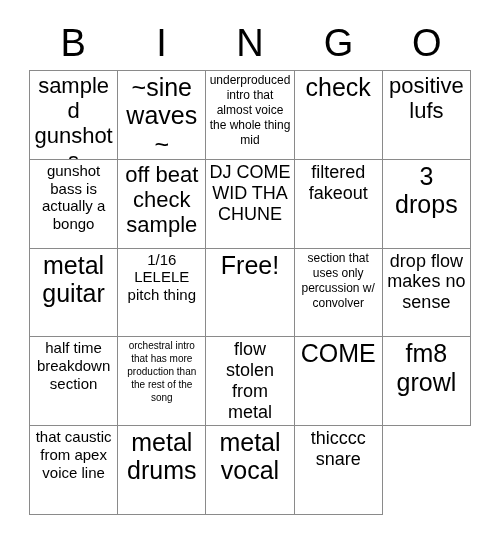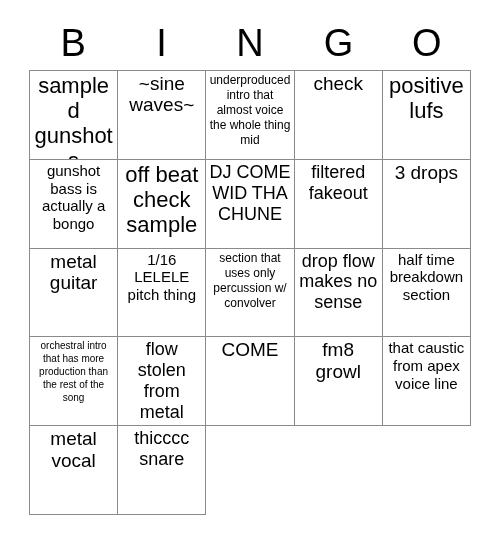--- a/index.html
+++ b/index.html
@@ -80,21 +80,21 @@
     width: 100%;
     text-align: center;
     line-height: 1.16;
     word-wrap: break-word;
     overflow-wrap: break-word;
     hyphens: none;
     color: #000000;
   }
 
   
-  .sz-xl  { font-size: 19px; line-height: 1.13; }
+  .sz-xl  { font-size: 25px; line-height: 1.13; }
   .sz-lg  { font-size: 22px; line-height: 1.14; }
   .sz-md  { font-size: 18px; line-height: 1.16; }
   .sz-sm  { font-size: 15px; line-height: 1.19; }
   .sz-xs  { font-size: 12px; line-height: 1.25; }
   .sz-xxs { font-size: 10px; line-height: 1.3; }
 </style>
 </head>
 <body>
 
 <div id="card">
@@ -138,20 +138,23 @@
       <div class="bingo-cell">
         <span class="cell-text sz-xl">3 drops</span>
       </div>
       <div class="bingo-cell">
         <span class="cell-text sz-xl">metal guitar</span>
       </div>
       <div class="bingo-cell">
         <span class="cell-text sz-sm">1/16 LELELE pitch thing</span>
       </div>
       <div class="bingo-cell">
+        <span class="cell-text sz-xl">Free!</span>
+      </div>
+      <div class="bingo-cell">
         <span class="cell-text sz-xs">section that uses only percussion w/ convolver</span>
       </div>
       <div class="bingo-cell">
         <span class="cell-text sz-md">drop flow makes no sense</span>
       </div>
       <div class="bingo-cell">
         <span class="cell-text sz-sm">half time breakdown section</span>
       </div>
       <div class="bingo-cell">
         <span class="cell-text sz-xxs">orchestral intro that has more production than the rest of the song</span>
@@ -162,20 +165,23 @@
       <div class="bingo-cell">
         <span class="cell-text sz-xl">COME</span>
       </div>
       <div class="bingo-cell">
         <span class="cell-text sz-xl">fm8 growl</span>
       </div>
       <div class="bingo-cell">
         <span class="cell-text sz-sm">that caustic from apex voice line</span>
       </div>
       <div class="bingo-cell">
+        <span class="cell-text sz-xl">metal drums</span>
+      </div>
+      <div class="bingo-cell">
         <span class="cell-text sz-xl">metal vocal</span>
       </div>
       <div class="bingo-cell">
         <span class="cell-text sz-md">thicccc snare</span>
       </div>
     </div>
 
 </div>
 
 </body></html>

